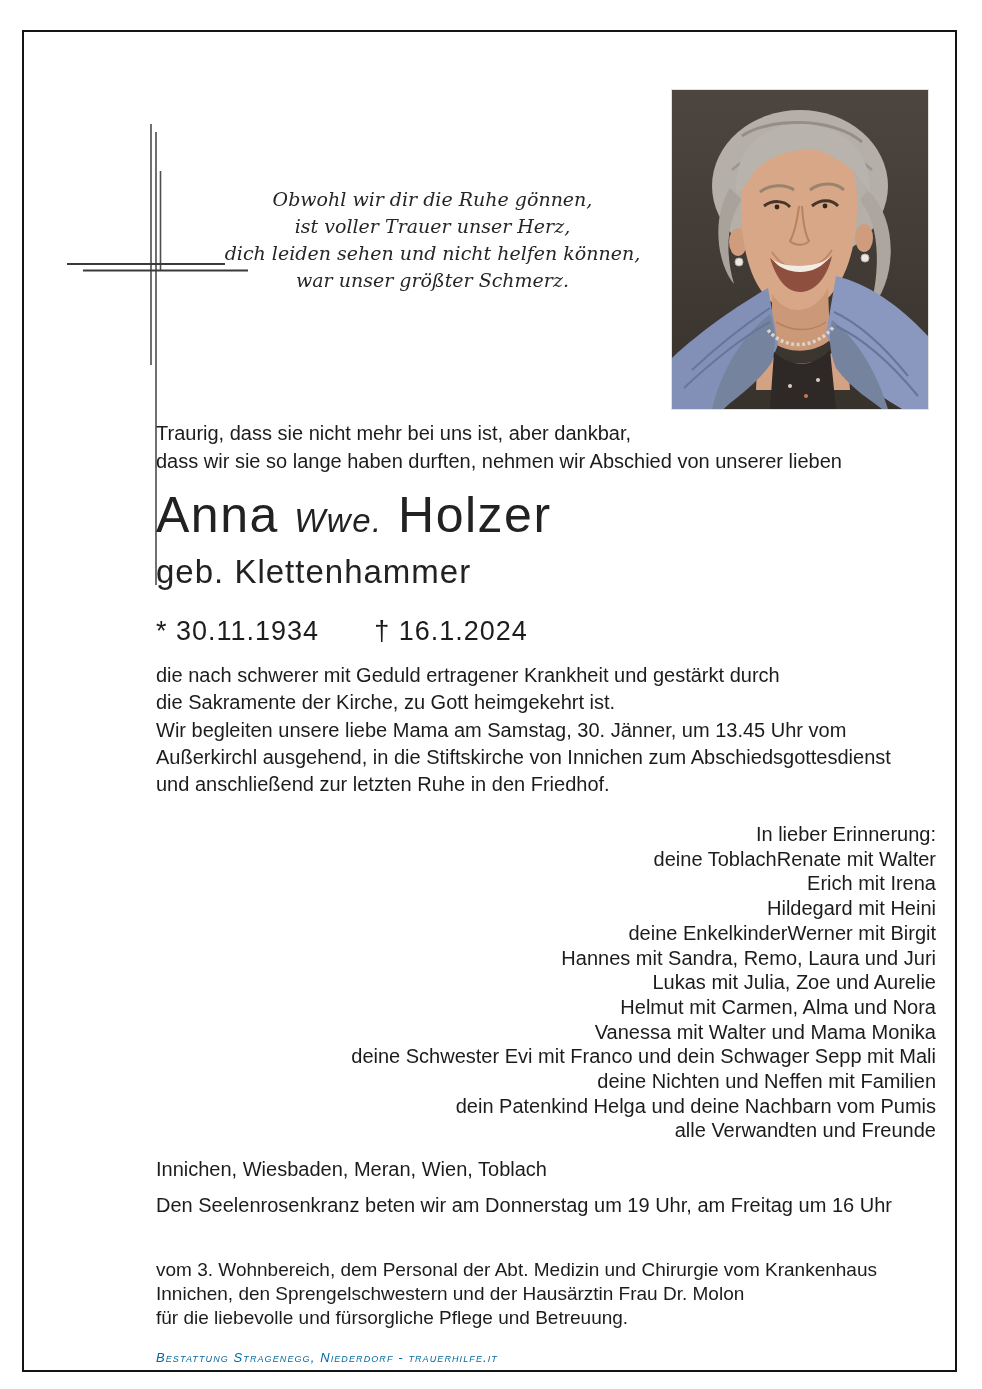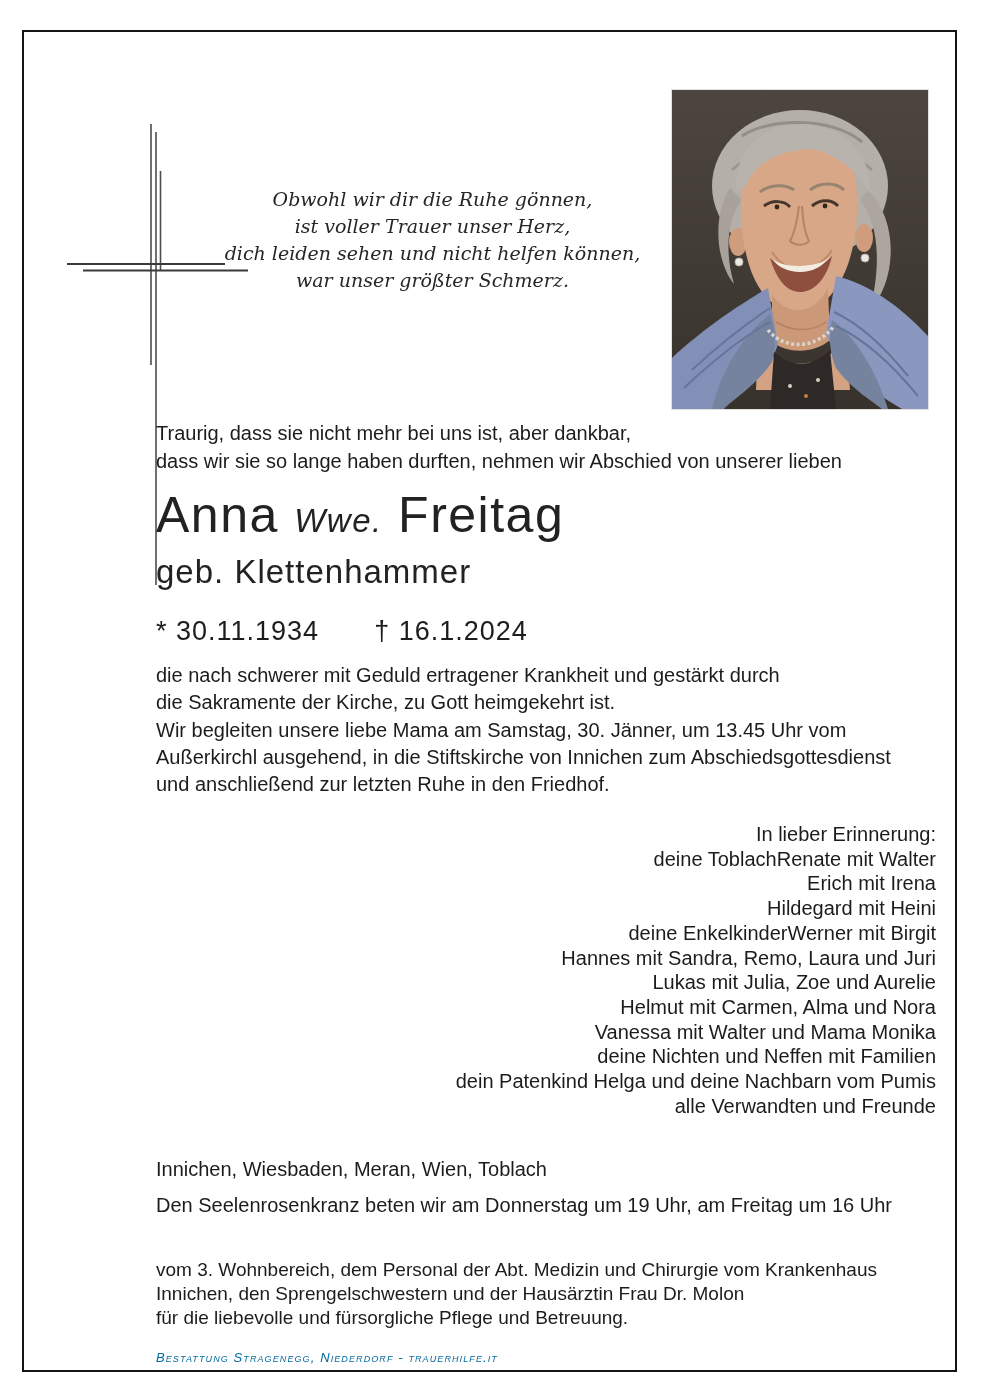--- a/index.html
+++ b/index.html
@@ -131,21 +131,21 @@
 
   <div class="block intro">
     <div>Traurig, dass sie nicht mehr bei uns ist, aber dankbar,</div>
     <div>dass wir sie so lange haben durften, nehmen wir Abschied von unserer lieben</div>
   </div>
 
   <div class="block nameblock">
     <div class="nameline">
       <span>Anna</span>
       <span class="wwe">Wwe.</span>
-      <span>Freitag</span>
+      <span>Holzer</span>
     </div>
     <div class="maiden">geb. Klettenhammer</div>
   </div>
 
   <div class="block dates">
     <span class="d">* 30.11.1934</span><span class="gap"></span><span class="d">† 16.1.2024</span>
   </div>
 
   <div class="block passing">
     <div>die nach schwerer mit Geduld ertragener Krankheit und gestärkt durch</div>
@@ -161,20 +161,21 @@
   <div class="remembrance">
     <div>In lieber Erinnerung:</div>
     <div class="rrow"><span class="rlabel">deine Toblach</span><span class="rvalue">Renate mit Walter</span></div>
     <div class="rrow"><span class="rlabel"></span><span class="rvalue">Erich mit Irena</span></div>
     <div class="rrow"><span class="rlabel"></span><span class="rvalue">Hildegard mit Heini</span></div>
     <div class="rrow"><span class="rlabel">deine Enkelkinder</span><span class="rvalue">Werner mit Birgit</span></div>
     <div class="rrow"><span class="rlabel"></span><span class="rvalue">Hannes mit Sandra, Remo, Laura und Juri</span></div>
     <div class="rrow"><span class="rlabel"></span><span class="rvalue">Lukas mit Julia, Zoe und Aurelie</span></div>
     <div class="rrow"><span class="rlabel"></span><span class="rvalue">Helmut mit Carmen, Alma und Nora</span></div>
     <div>Vanessa mit Walter und Mama Monika</div>
+    <div>deine Schwester Evi mit Franco und dein Schwager Sepp mit Mali</div>
     <div>deine Nichten und Neffen mit Familien</div>
     <div>dein Patenkind Helga und deine Nachbarn vom Pumis</div>
     <div>alle Verwandten und Freunde</div>
   </div>
 
   <div class="block places">Innichen, Wiesbaden, Meran, Wien, Toblach</div>
 
   <div class="block rosary">
     <div>Den Seelenrosenkranz beten wir am Donnerstag um 19 Uhr, am Freitag um 16 Uhr</div>
   </div>

